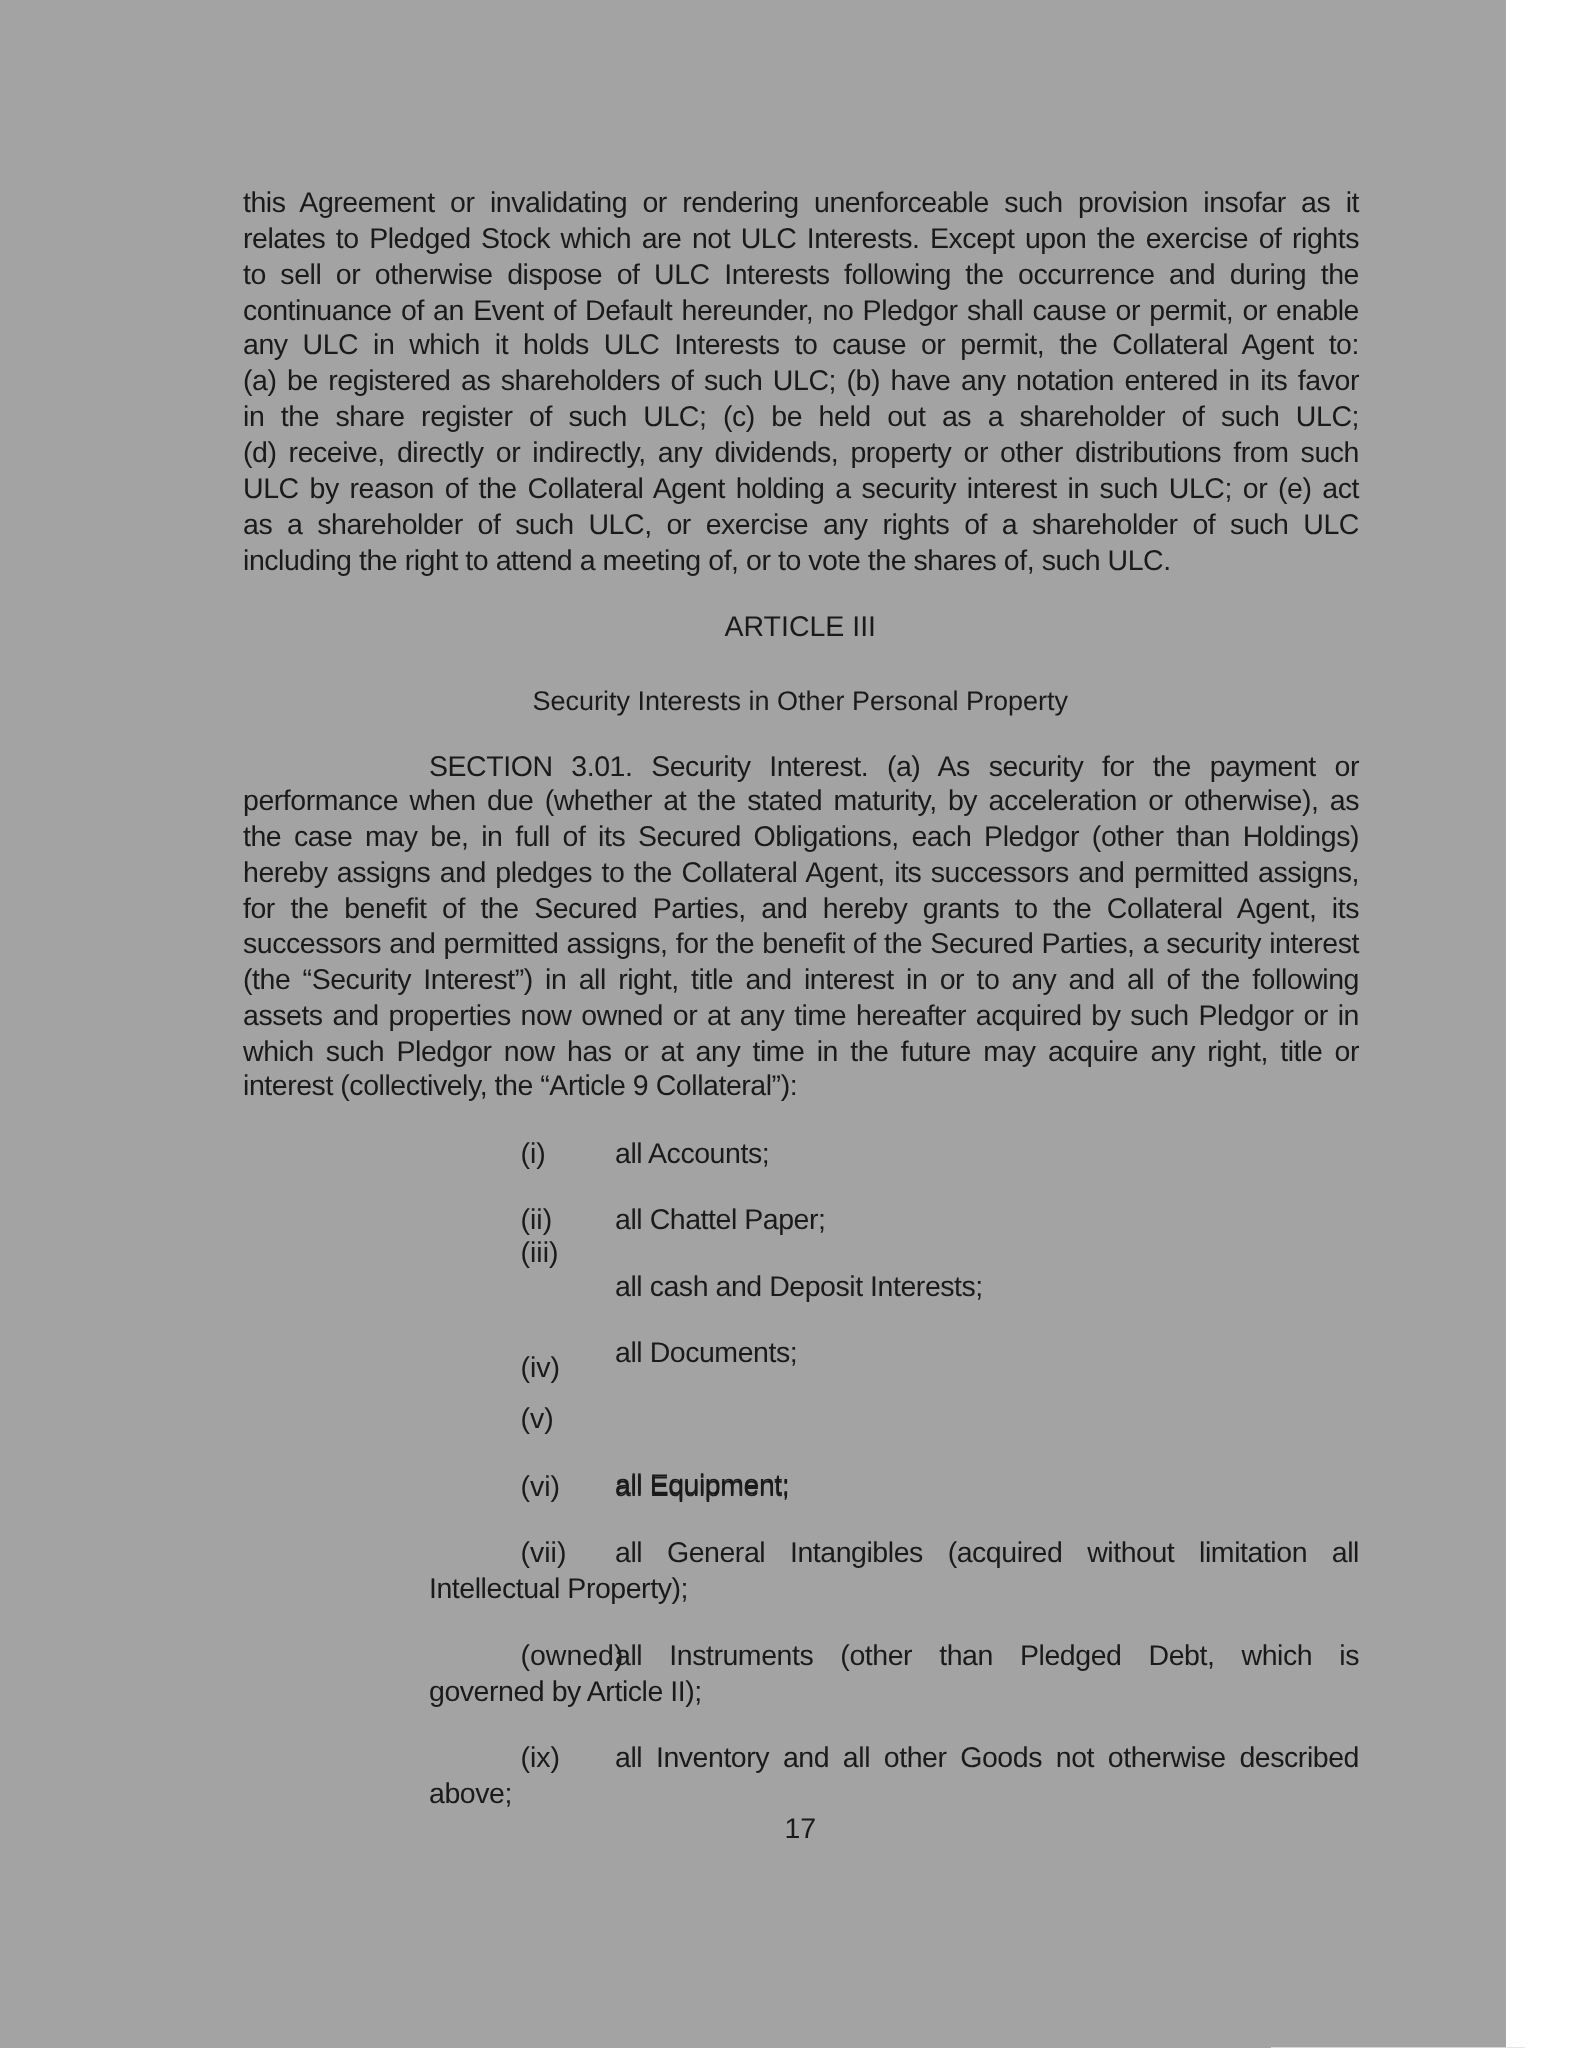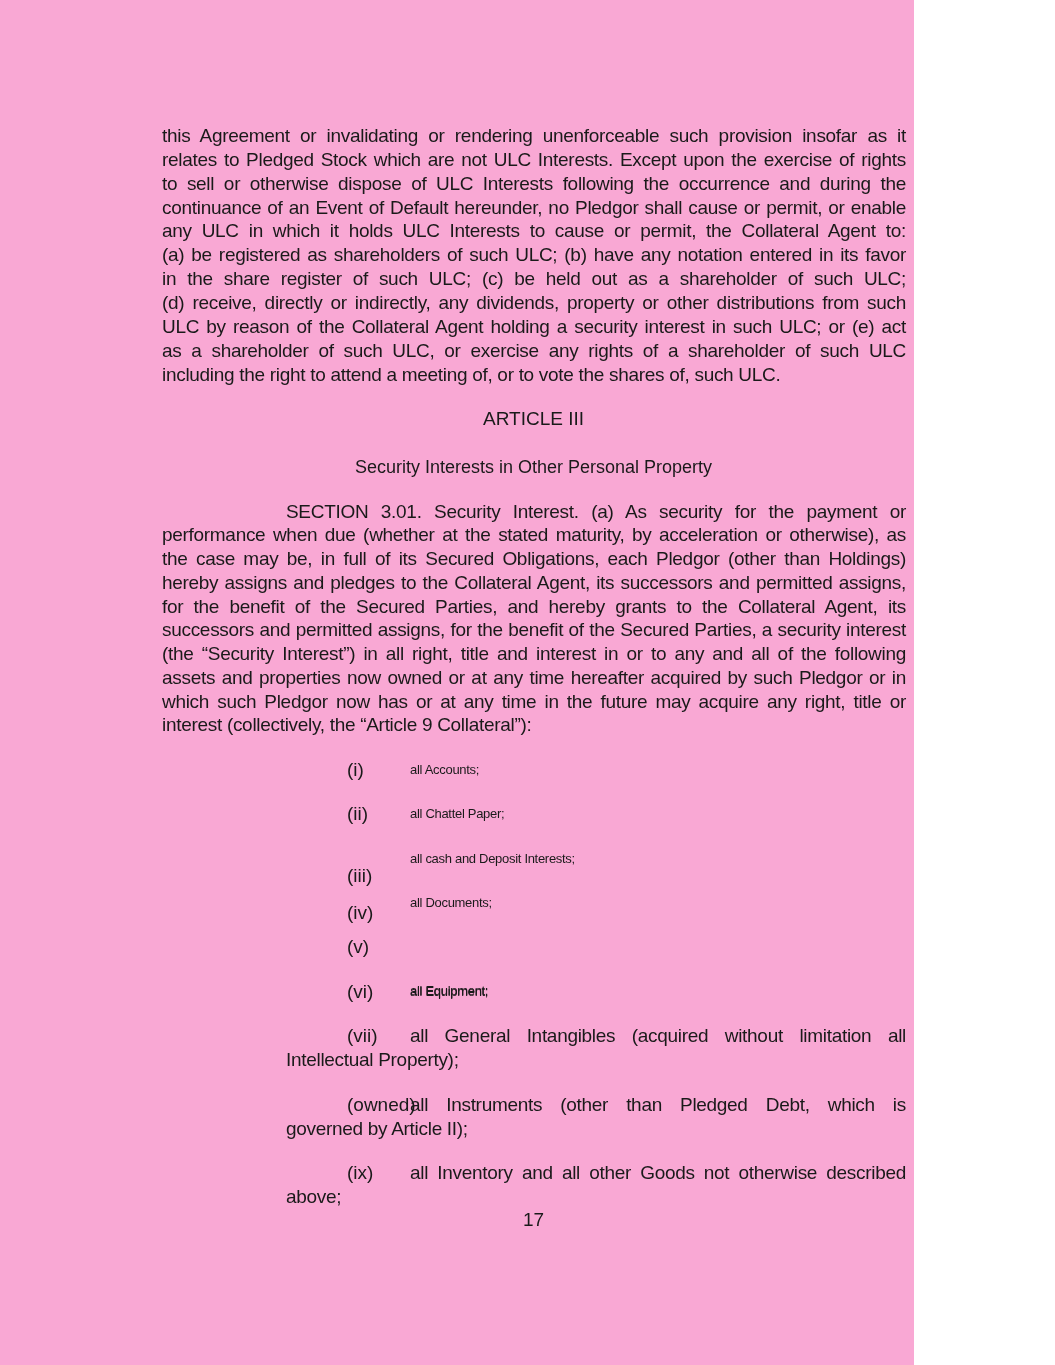--- a/index.html
+++ b/index.html
@@ -1,25 +1,25 @@
 <!DOCTYPE html>
 <html><head>
   <meta charset="utf-8">
   <style>
     html, body { margin: 0; padding: 0; background: #ffffff; }
     body { width: 1055px; height: 1365px; position: relative; overflow: hidden;
       font-family: "Liberation Sans", sans-serif; color: #1a1a1a; }
-    .page { position: absolute; left: 0; top: 0; width: 914px; height: 1365px; background: #f9a8d4; }
+    .page { position: absolute; left: 0; top: 0; width: 1004px; height: 1365px; background: #a3a3a3; }
     .line { position: absolute; font-size: 19px; line-height: 24px; white-space: nowrap;
       letter-spacing: -0.3px; transform-origin: left top; }
     .just { text-align: justify; text-align-last: justify; white-space: normal; }
     .body-line { left: 162px; width: 744px; }
     .center { position: absolute; left: 0; width: 1067px; text-align: center; font-size: 19px; line-height: 24px; }
     .item-num { position: absolute; left: 347px; font-size: 19px; line-height: 24px; }
-    .item-text { position: absolute; left: 410px; font-size: 13px; line-height: 24px; white-space: nowrap; letter-spacing: -0.3px; }
+    .item-text { position: absolute; left: 410px; font-size: 19px; line-height: 24px; white-space: nowrap; letter-spacing: -0.3px; }
   </style>
 </head>
 <body>
 
 <div class="page">
 
   <div>
     <div class="line body-line just" style="top:124px">this Agreement or invalidating or rendering unenforceable such provision insofar as it</div>
     <div class="line body-line just" style="top:148px">relates to Pledged Stock which are not ULC Interests. Except upon the exercise of rights</div>
     <div class="line body-line just" style="top:172px">to sell or otherwise dispose of ULC Interests following the occurrence and during the</div>
@@ -52,21 +52,21 @@
   <div>
     <div>
       <span class="item-num" style="top:758px">(i)</span>
       <span class="item-text" style="top:758px">all Accounts;</span>
     </div>
     <div>
       <span class="item-num" style="top:802px">(ii)</span>
       <span class="item-text" style="top:802px">all Chattel Paper;</span>
     </div>
     <div>
-      <span class="item-num" style="top:864px">(iii)</span>
+      <span class="item-num" style="top:824px">(iii)</span>
       <span class="item-text" style="top:847px">all cash and Deposit Interests;</span>
     </div>
     <div>
       <span class="item-num" style="top:901px">(iv)</span>
       <span class="item-text" style="top:891px">all Documents;</span>
     </div>
     <div>
       <span class="item-num" style="top:935px">(v)</span>
       <span class="item-text" style="top:979px">all Equipment;</span>
     </div>

